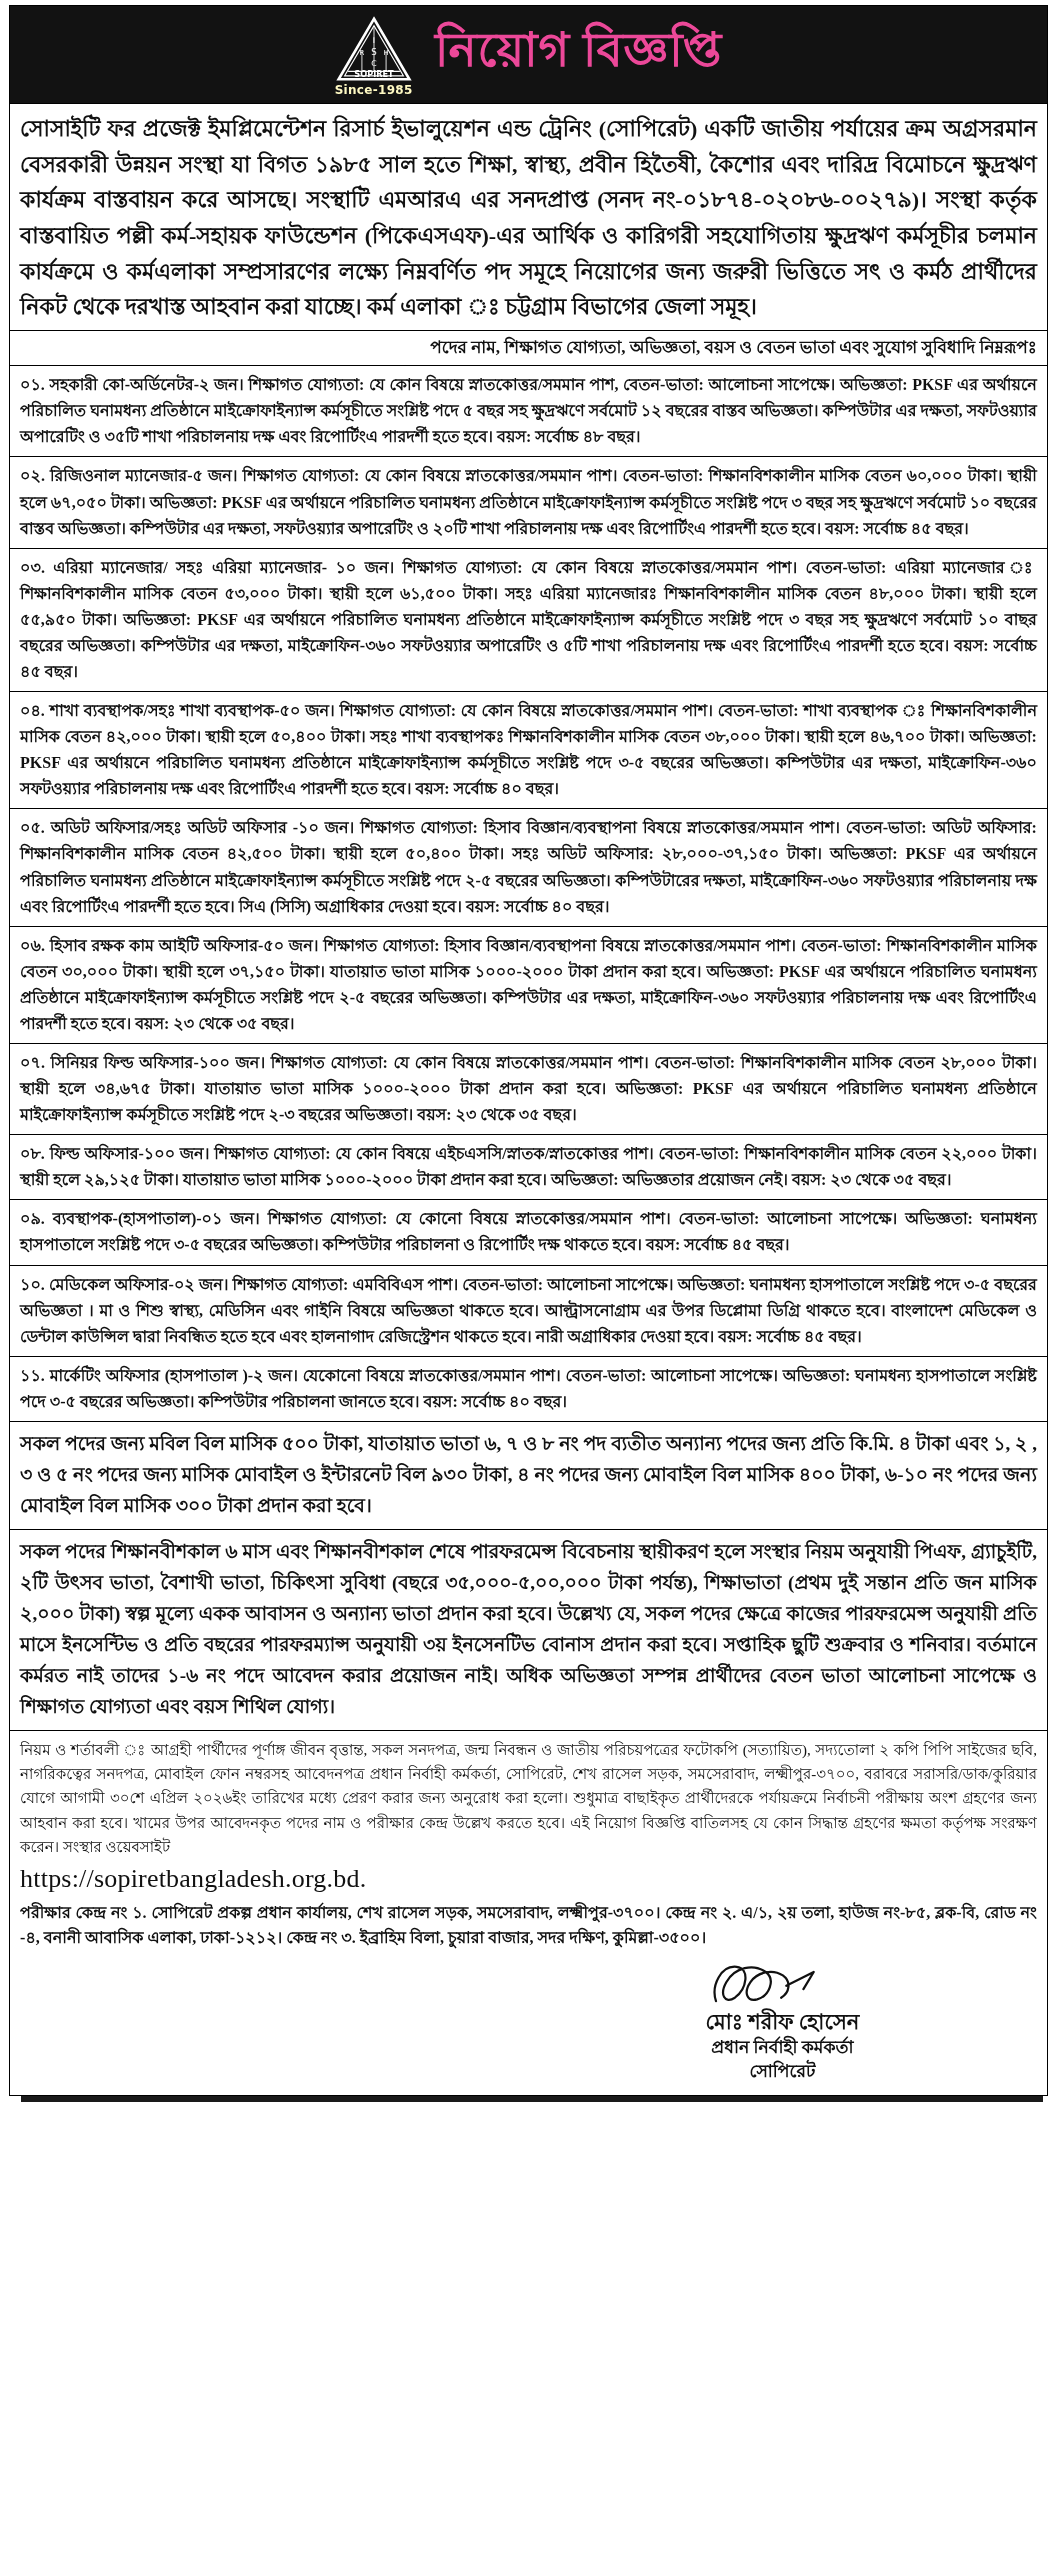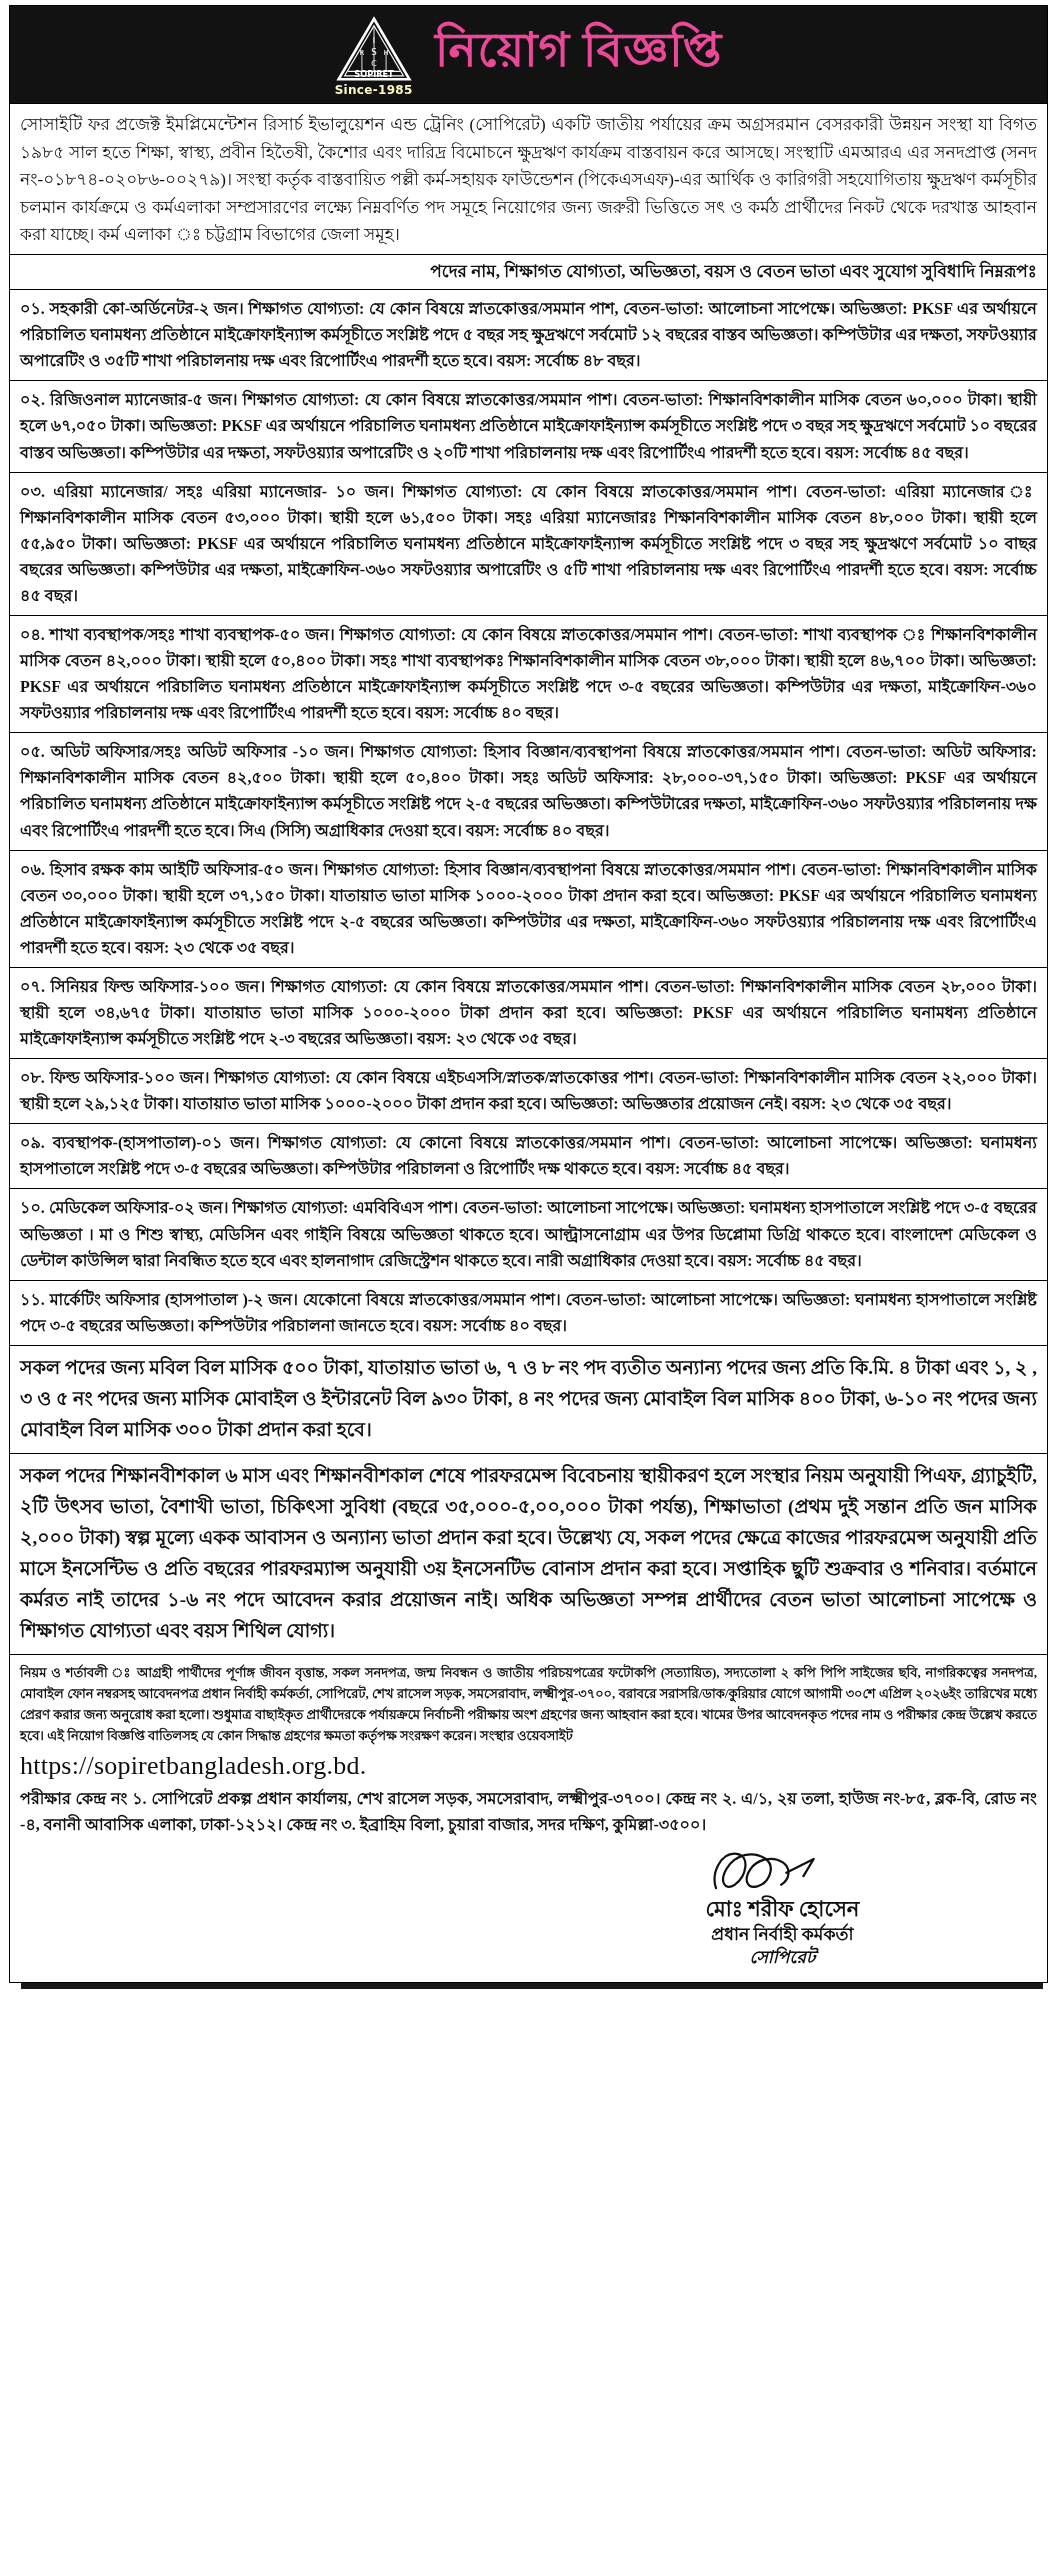--- a/index.html
+++ b/index.html
@@ -57,24 +57,24 @@
     padding-bottom:8.7px;
   }
   
   .frame{
     border:1.7px solid #000;
     border-top:none;
     padding:0;
   }
   .intro{
     padding:7px 10.4px 5.2px 10.4px;
-    font-size:17px;
+    font-size:22px;
     line-height:1.62;
     text-align:justify;
-    font-weight:normal;
+    font-weight:bold;
   }
   .rule{
     border-top:1.7px solid #000;
   }
   .subhead{
     padding:4.3px 10.4px 4.3px 10.4px;
     font-size:17px;
     font-weight:bold;
     line-height:1.5;
     text-align:right;
@@ -88,24 +88,24 @@
   }
   .note{
     padding:7px 10.4px 7px 10.4px;
     font-size:19px;
     line-height:1.63;
     text-align:justify;
     font-weight:bold;
   }
   .terms{
     padding:7px 10.4px 3.5px 10.4px;
-    font-size:13px;
+    font-size:15px;
     line-height:1.62;
     text-align:justify;
-    font-weight:bold;
+    font-weight:normal;
   }
   .website{
     padding:1.7px 10.4px 3.5px 10.4px;
     font-size:26px;
     font-weight:normal;
     font-family:"Liberation Serif","DejaVu Serif",serif;
     letter-spacing:0.2px;
   }
   .centers{
     padding:1.7px 10.4px 5.2px 10.4px;
@@ -126,21 +126,21 @@
     margin-right:112px;
   }
   .sig-mark{height:48px;display:block;margin:0 auto;}
   .sig-name{
     font-size:21px;font-weight:bold;line-height:1.35;
   }
   .sig-role{
     font-size:17.3px;font-weight:bold;line-height:1.35;
   }
   .sig-org{
-    font-size:17.3px;font-weight:bold;line-height:1.35;font-style:italic;
+    font-size:17.3px;font-weight:bold;line-height:1.35;
   }
   .shadow-bottom{
     height:6px;background:#1a1a1a;margin:0 5.2px 0 12px;
   }
 </style>
 </head>
 <body>
 
 <div class="page">
 

